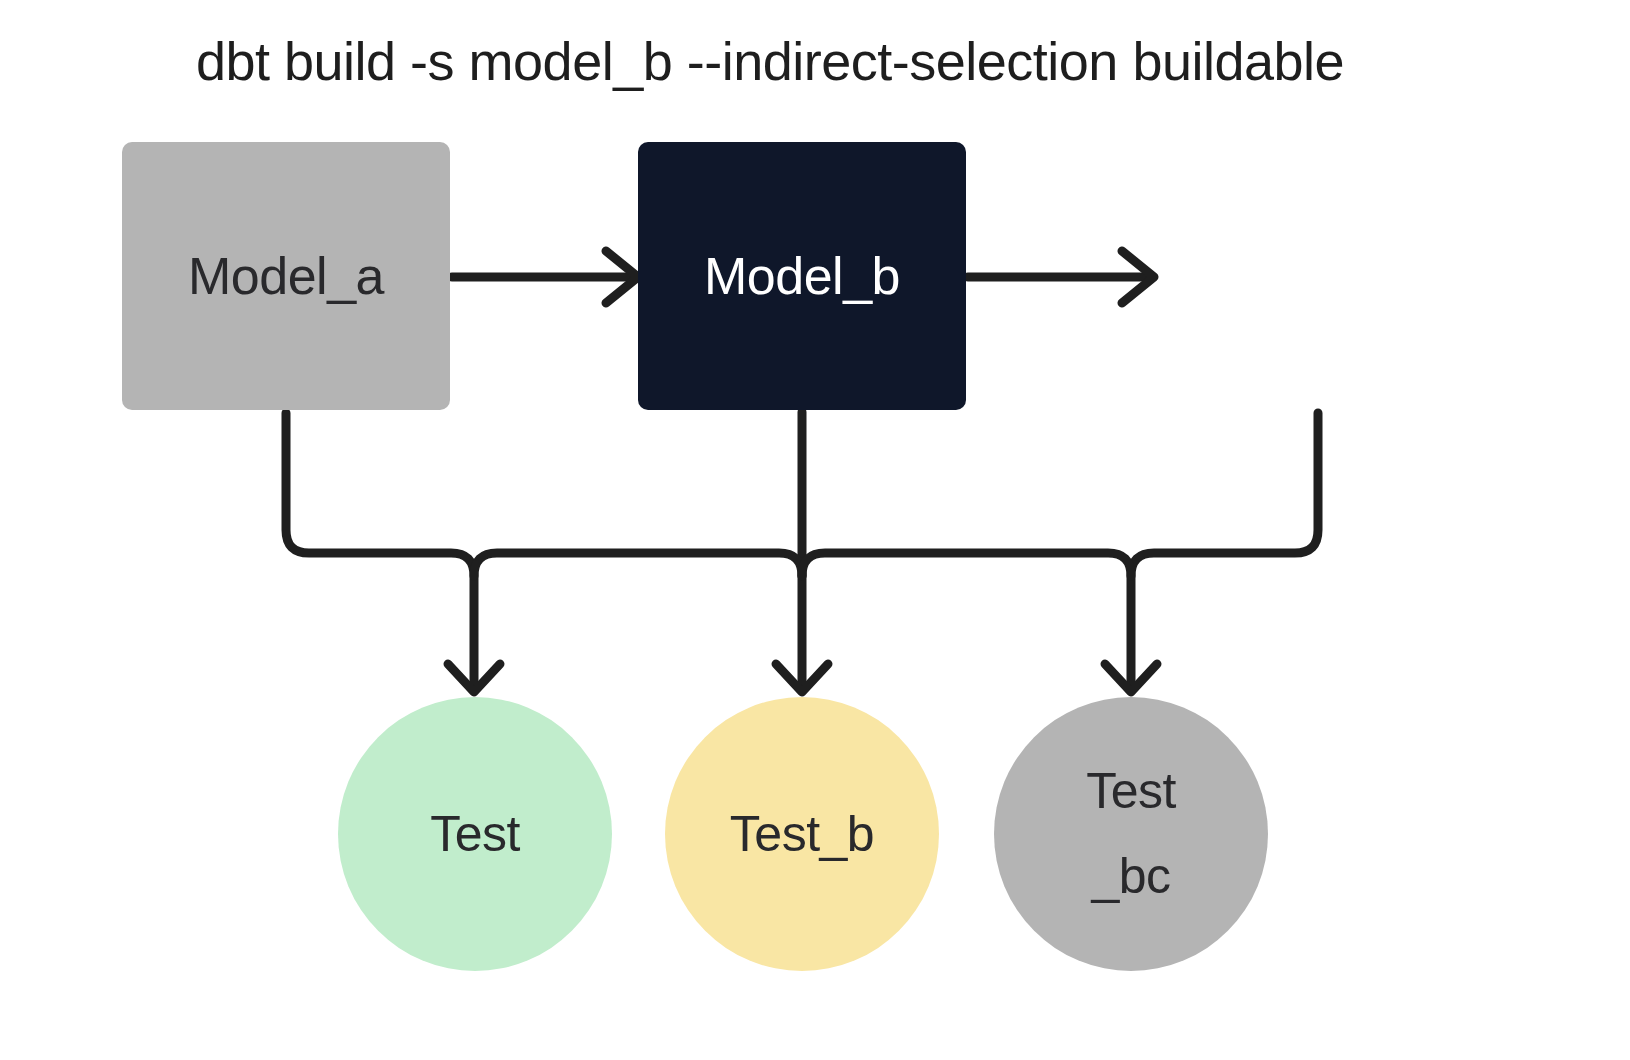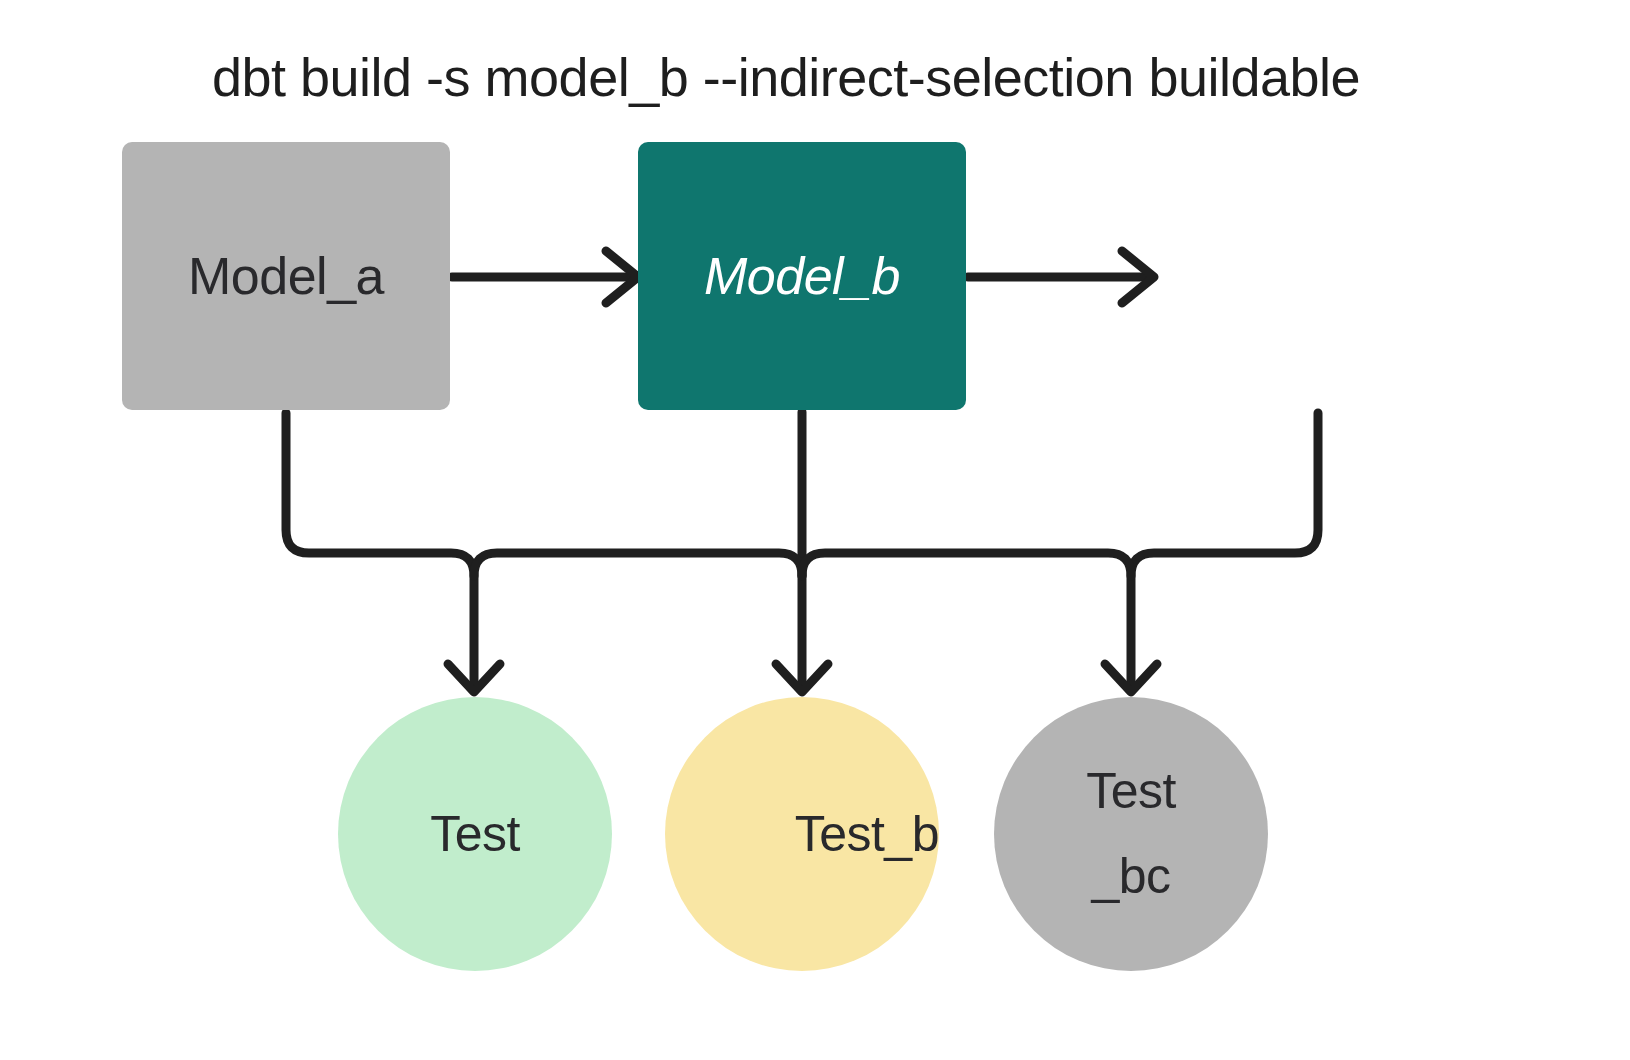--- a/index.html
+++ b/index.html
@@ -13,21 +13,21 @@
     height: 1060px;
     background: #ffffff;
     font-family: "Liberation Sans", sans-serif;
     overflow: hidden;
   }
   .title {
     position: absolute;
     left: 770px;
     top: 30px;
     transform: translateX(-50%);
-    margin: 16px;
+    margin: 0;
     font-size: 54px;
     font-weight: 500;
     letter-spacing: -0.5px;
     white-space: nowrap;
     color: #1e1e1e;
   }
   .edges {
     position: absolute;
     left: 0;
     top: 0;
@@ -97,30 +97,30 @@
 
     <path d="M474 576 Q474 553 497 553 L779 553 Q802 553 802 576"></path>
 
     <path d="M802 576 Q802 553 825 553 L1108 553 Q1131 553 1131 576"></path>
   </svg>
 
   <div class="model model-a" style="background-color: rgb(180, 180, 180); color: rgb(41, 41, 44);">
     <span>Model_a</span>
   </div>
 
-  <div class="model model-b" style="background-color: #0f766e; color: rgb(255, 255, 255); font-style: italic;">
+  <div class="model model-b" style="background-color: #0f172a; color: rgb(255, 255, 255);">
     <span>Model_b</span>
   </div>
 
 
   <div class="test test-ab" style="background-color: rgb(193, 237, 204); color: rgb(41, 41, 44);">
     <span>Test</span>
   </div>
 
-  <div class="test test-b" style="background-color: rgb(249, 230, 164); color: rgb(41, 41, 44); align-items: flex-end;">
+  <div class="test test-b" style="background-color: rgb(249, 230, 164); color: rgb(41, 41, 44);">
     <span>Test_b</span>
     <span></span>
   </div>
 
   <div class="test test-bc" style="background-color: rgb(180, 180, 180); color: rgb(41, 41, 44);">
     <span>Test</span>
     <span>_bc</span>
   </div>
 
 </div>

